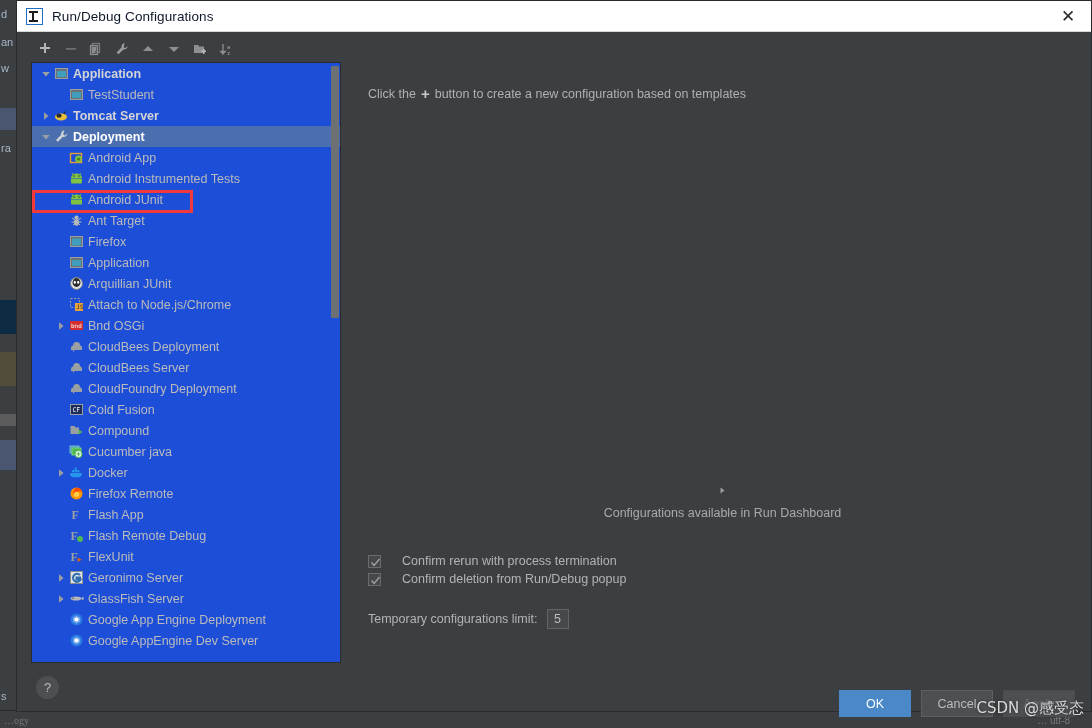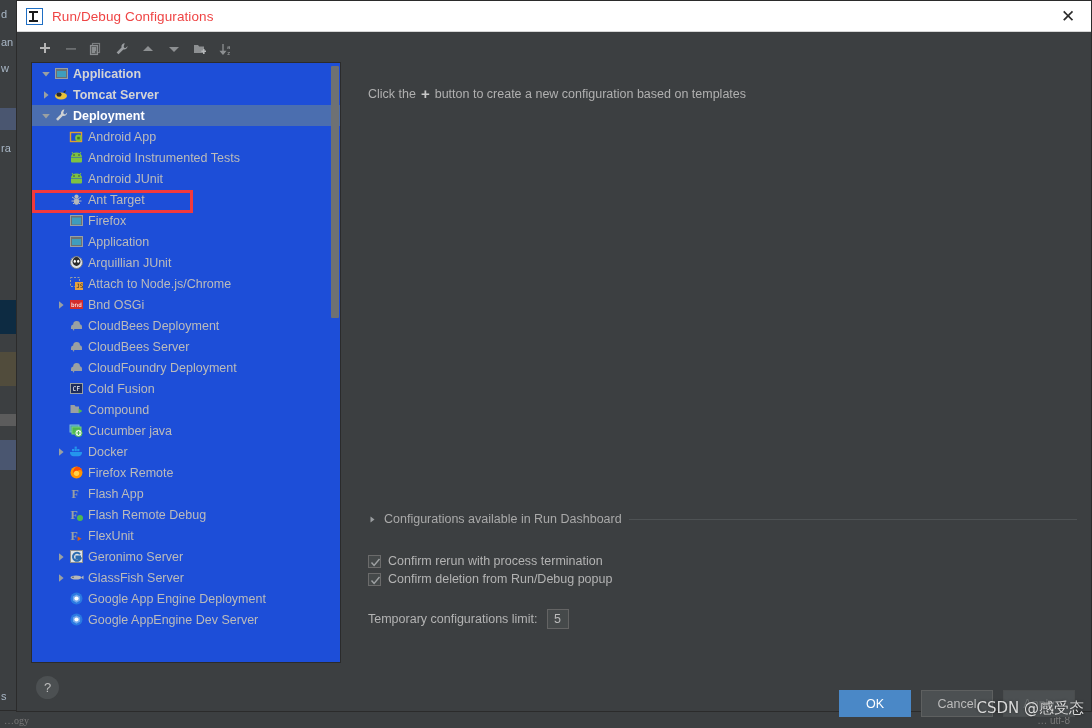--- a/index.html
+++ b/index.html
@@ -52,21 +52,21 @@
     content: ""; position: absolute; left: 2px; top: 2px; width: 9px; height: 2px;
     background: #1b1b1b;
   }
   .ij-logo::after {
     content: ""; position: absolute; left: 4.5px; top: 2px; width: 2px; height: 7px;
     background: #1b1b1b; border-bottom: 2px solid #1b1b1b;
   }
   .ij-logo i {
     position: absolute; left: 2px; bottom: 1.5px; width: 9px; height: 2px; background: #1b1b1b;
   }
-  #title-text { font-size: 13.5px; color: #ef4444; letter-spacing: 0.1px; }
+  #title-text { font-size: 13.5px; color: #0f172a; letter-spacing: 0.1px; }
   #close-btn {
     margin-left: auto; width: 46px; height: 31px;
     display: flex; align-items: center; justify-content: center;
     color: #2b2b2b; font-size: 17px; line-height: 1;
     cursor: pointer; user-select: none;
   }
 
   
   #dialog-body { flex: 1 1 auto; position: relative; display: flex; flex-direction: column; }
 
@@ -128,26 +128,26 @@
   #right-panel { flex: 1 1 auto; position: relative; padding-left: 27px; padding-right: 14px; min-width: 0; }
   #hint-text {
     font-size: 12.5px; color: #b0b0b0; margin-top: 24px;
     display: flex; align-items: center; gap: 5px;
   }
   #hint-plus { color: #c8c8c8; font-size: 15px; font-weight: bold; line-height: 1; }
 
   #right-bottom { position: absolute; left: 27px; right: 14px; bottom: 34px; }
 
   .collapsible {
-    display: flex; align-items: center; gap: 7px; margin-bottom: 26px;
+    display: flex; align-items: center; gap: 7px; margin-bottom: 26px; flex-direction: column;
   }
   .collapsible .ctitle { font-size: 12.5px; color: #a9a9a9; white-space: nowrap; }
   .collapsible .cline { flex: 1 1 auto; height: 1px; background: #4e5254; }
 
-  .cbrow { display: flex; align-items: center; gap: 7px; margin-bottom: 4px; }
+  .cbrow { display: flex; align-items: center; gap: 21px; margin-bottom: 4px; }
   .cbox {
     width: 13px; height: 13px; flex: 0 0 13px;
     border: 1px solid #6b6b6b; background: #45494a;
     position: relative;
   }
   .cbox svg { position: absolute; left: 1px; top: 1px; }
   .cblabel { font-size: 12.5px; color: #b3b3b3; }
 
   #templimit { display: flex; align-items: center; gap: 9px; margin-top: 23px; }
   #templimit .tl-label { font-size: 12.5px; color: #b3b3b3; }
@@ -284,20 +284,30 @@
                 </svg>
               </span>
               <span class="ico">
                 <svg width="15" height="15" viewBox="0 0 15 15">
                   <rect x="1.5" y="2.5" width="12" height="10" fill="#6b7173" stroke="#9aa0a2"></rect>
                   <rect x="3" y="5" width="9" height="6" fill="#3f9dbd"></rect>
                 </svg>
               </span>
               <span class="lbl">Application</span>
             </div>
+            <div class="row indent-1">
+              <span class="twisty"></span>
+              <span class="ico">
+                <svg width="15" height="15" viewBox="0 0 15 15">
+                  <rect x="1.5" y="2.5" width="12" height="10" fill="#6b7173" stroke="#9aa0a2"></rect>
+                  <rect x="3" y="5" width="9" height="6" fill="#3f9dbd"></rect>
+                </svg>
+              </span>
+              <span class="lbl">TestStudent</span>
+            </div>
             <div class="row indent-0 bold">
               <span class="twisty">
                 <svg width="10" height="10" viewBox="0 0 10 10">
                   <path d="M3 1.2v7.6L7.6 5z" fill="#9aa0a2"></path>
                 </svg>
               </span>
               <span class="ico">
                 <svg width="15" height="15" viewBox="0 0 15 15">
                   <ellipse cx="7" cy="9" rx="6" ry="3.4" fill="#e8c13a"></ellipse>
                   <ellipse cx="5" cy="7.6" rx="2.6" ry="2.2" fill="#2b2b2b"></ellipse>

